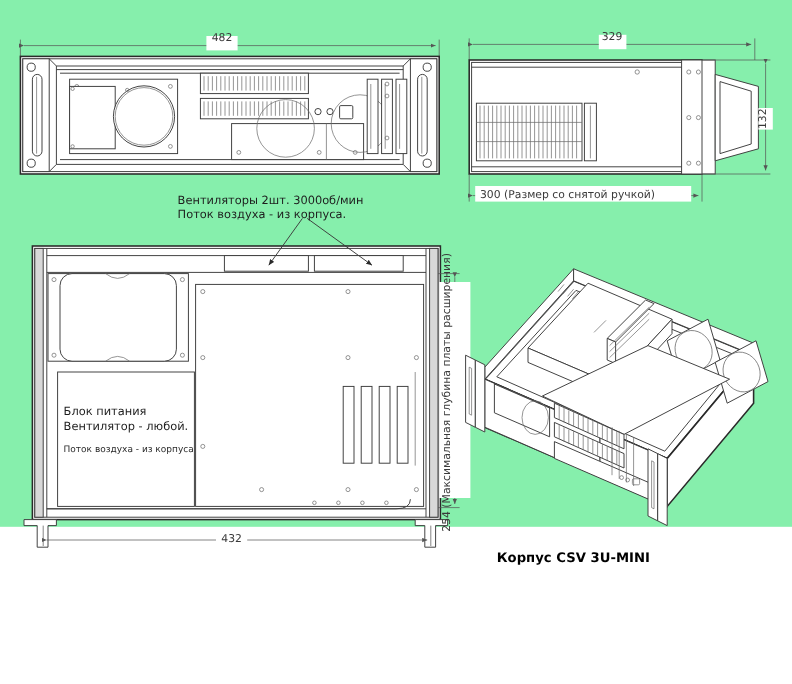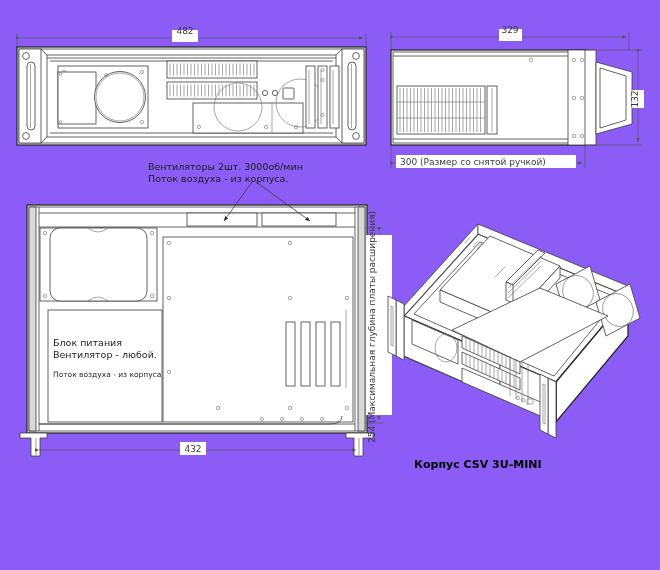--- a/index.html
+++ b/index.html
@@ -11,22 +11,22 @@
   body {
     font-family: "DejaVu Sans", sans-serif;
     width: 660px;
     height: 570px;
     overflow: hidden;
     position: relative;
   }
   #sheet {
     position: relative;
     width: 660px;
-    height: 570px;
-    background: #8b5cf6;
+    height: 439px;
+    background: #86efac;
   }
   svg.drawing {
     position: absolute;
     left: 0;
     top: 0;
     width: 660px;
     height: 570px;
     display: block;
   }
   .ln    { stroke: #3c3c3c; stroke-width: 0.8; fill: none; }

